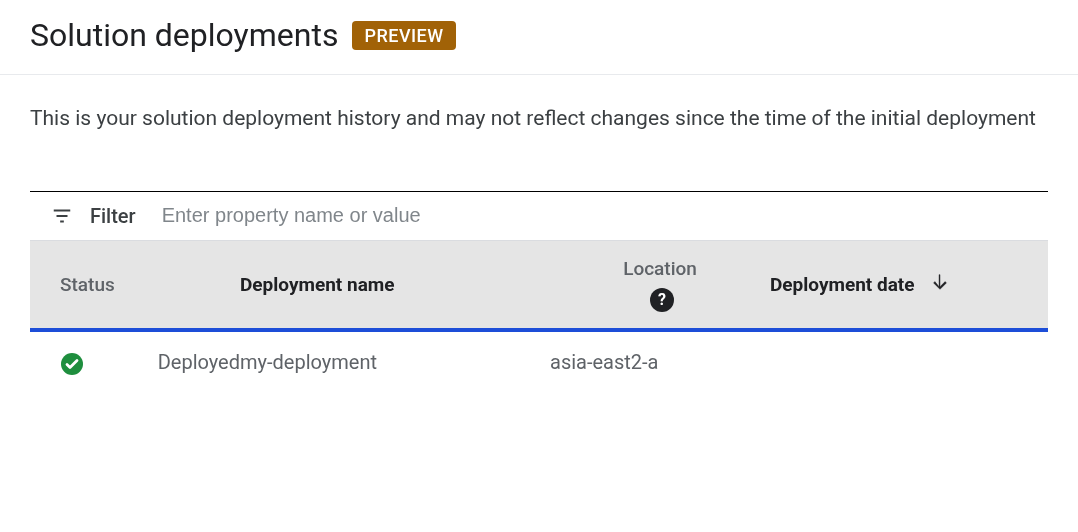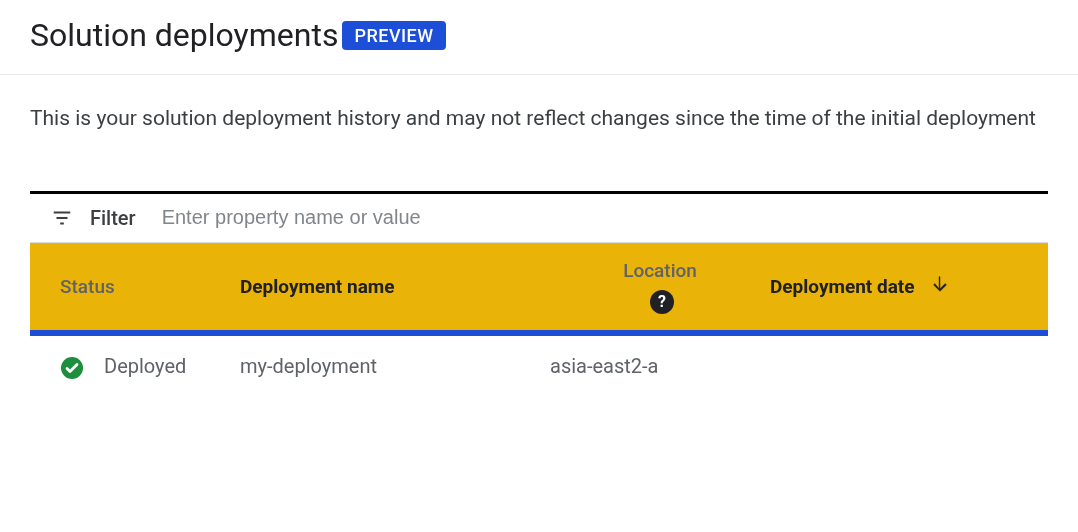--- a/index.html
+++ b/index.html
@@ -6,29 +6,29 @@
     body {
       font-family: 'Google Sans', Roboto, Arial, sans-serif;
       color: #202124;
       background: #fff;
       width: 1078px;
     }
     .header {
       padding: 16px 30px 20px 30px;
       display: flex;
       align-items: center;
-      gap: 4px;
+      gap: 14px;
     }
     .page-title {
       font-size: 32px;
       font-weight: 400;
       color: #202124;
     }
     .preview-badge {
-      background: #1d4ed8;
+      background: #a16207;
       color: #fff;
       font-size: 18px;
       font-weight: 500;
       padding: 4px 12px;
       border-radius: 4px;
       letter-spacing: 0.5px;
     }
     .divider-full {
       border-top: 1px solid #e8eaed;
       margin-bottom: 28px;
@@ -41,21 +41,21 @@
       margin-bottom: 56px;
     }
     .table-area {
       padding: 0 30px;
     }
     .filter-bar {
       display: flex;
       align-items: center;
       gap: 16px;
       padding: 12px 10px 12px 10px;
-      border-top: 3px solid #000000;
+      border-top: 1px solid #000000;
     }
     .filter-icon {
       width: 24px;
       height: 24px;
       display: flex;
       align-items: center;
       justify-content: center;
       margin-left: 10px;
     }
     .filter-label {
@@ -70,23 +70,23 @@
       font-size: 20px;
       color: #5f6368;
       flex: 1;
       background: transparent;
     }
     .filter-input::placeholder {
       color: #80868b;
     }
     .table-header {
       display: flex;
-      background: #eab308;
+      background: #e5e5e5;
       border-top: 1px solid #dadce0;
-      border-bottom: 6px solid #1d4ed8;
+      border-bottom: 4px solid #1d4ed8;
       padding: 16px 0;
     }
     .col-status { width: 210px; padding-left: 30px; }
     .col-name { width: 310px; }
     .col-location { width: 220px; flex-direction: column; }
     .col-date { flex: 1; padding-right: 20px; }
     .th {
       font-size: 19px;
       font-weight: 500;
       color: #5f6368;
@@ -122,20 +122,21 @@
       padding: 18px 0;
     }
     .td {
       font-size: 20px;
       color: #5f6368;
     }
     .status-cell {
       display: flex;
       align-items: flex-start;
       gap: 20px;
+      justify-content: space-between;
     }
     .check-icon {
       width: 24px;
       height: 24px;
       flex-shrink: 0;
       margin-top: 2px;
     }
     .loc-cell {
       display: flex;
       flex-direction: column;

